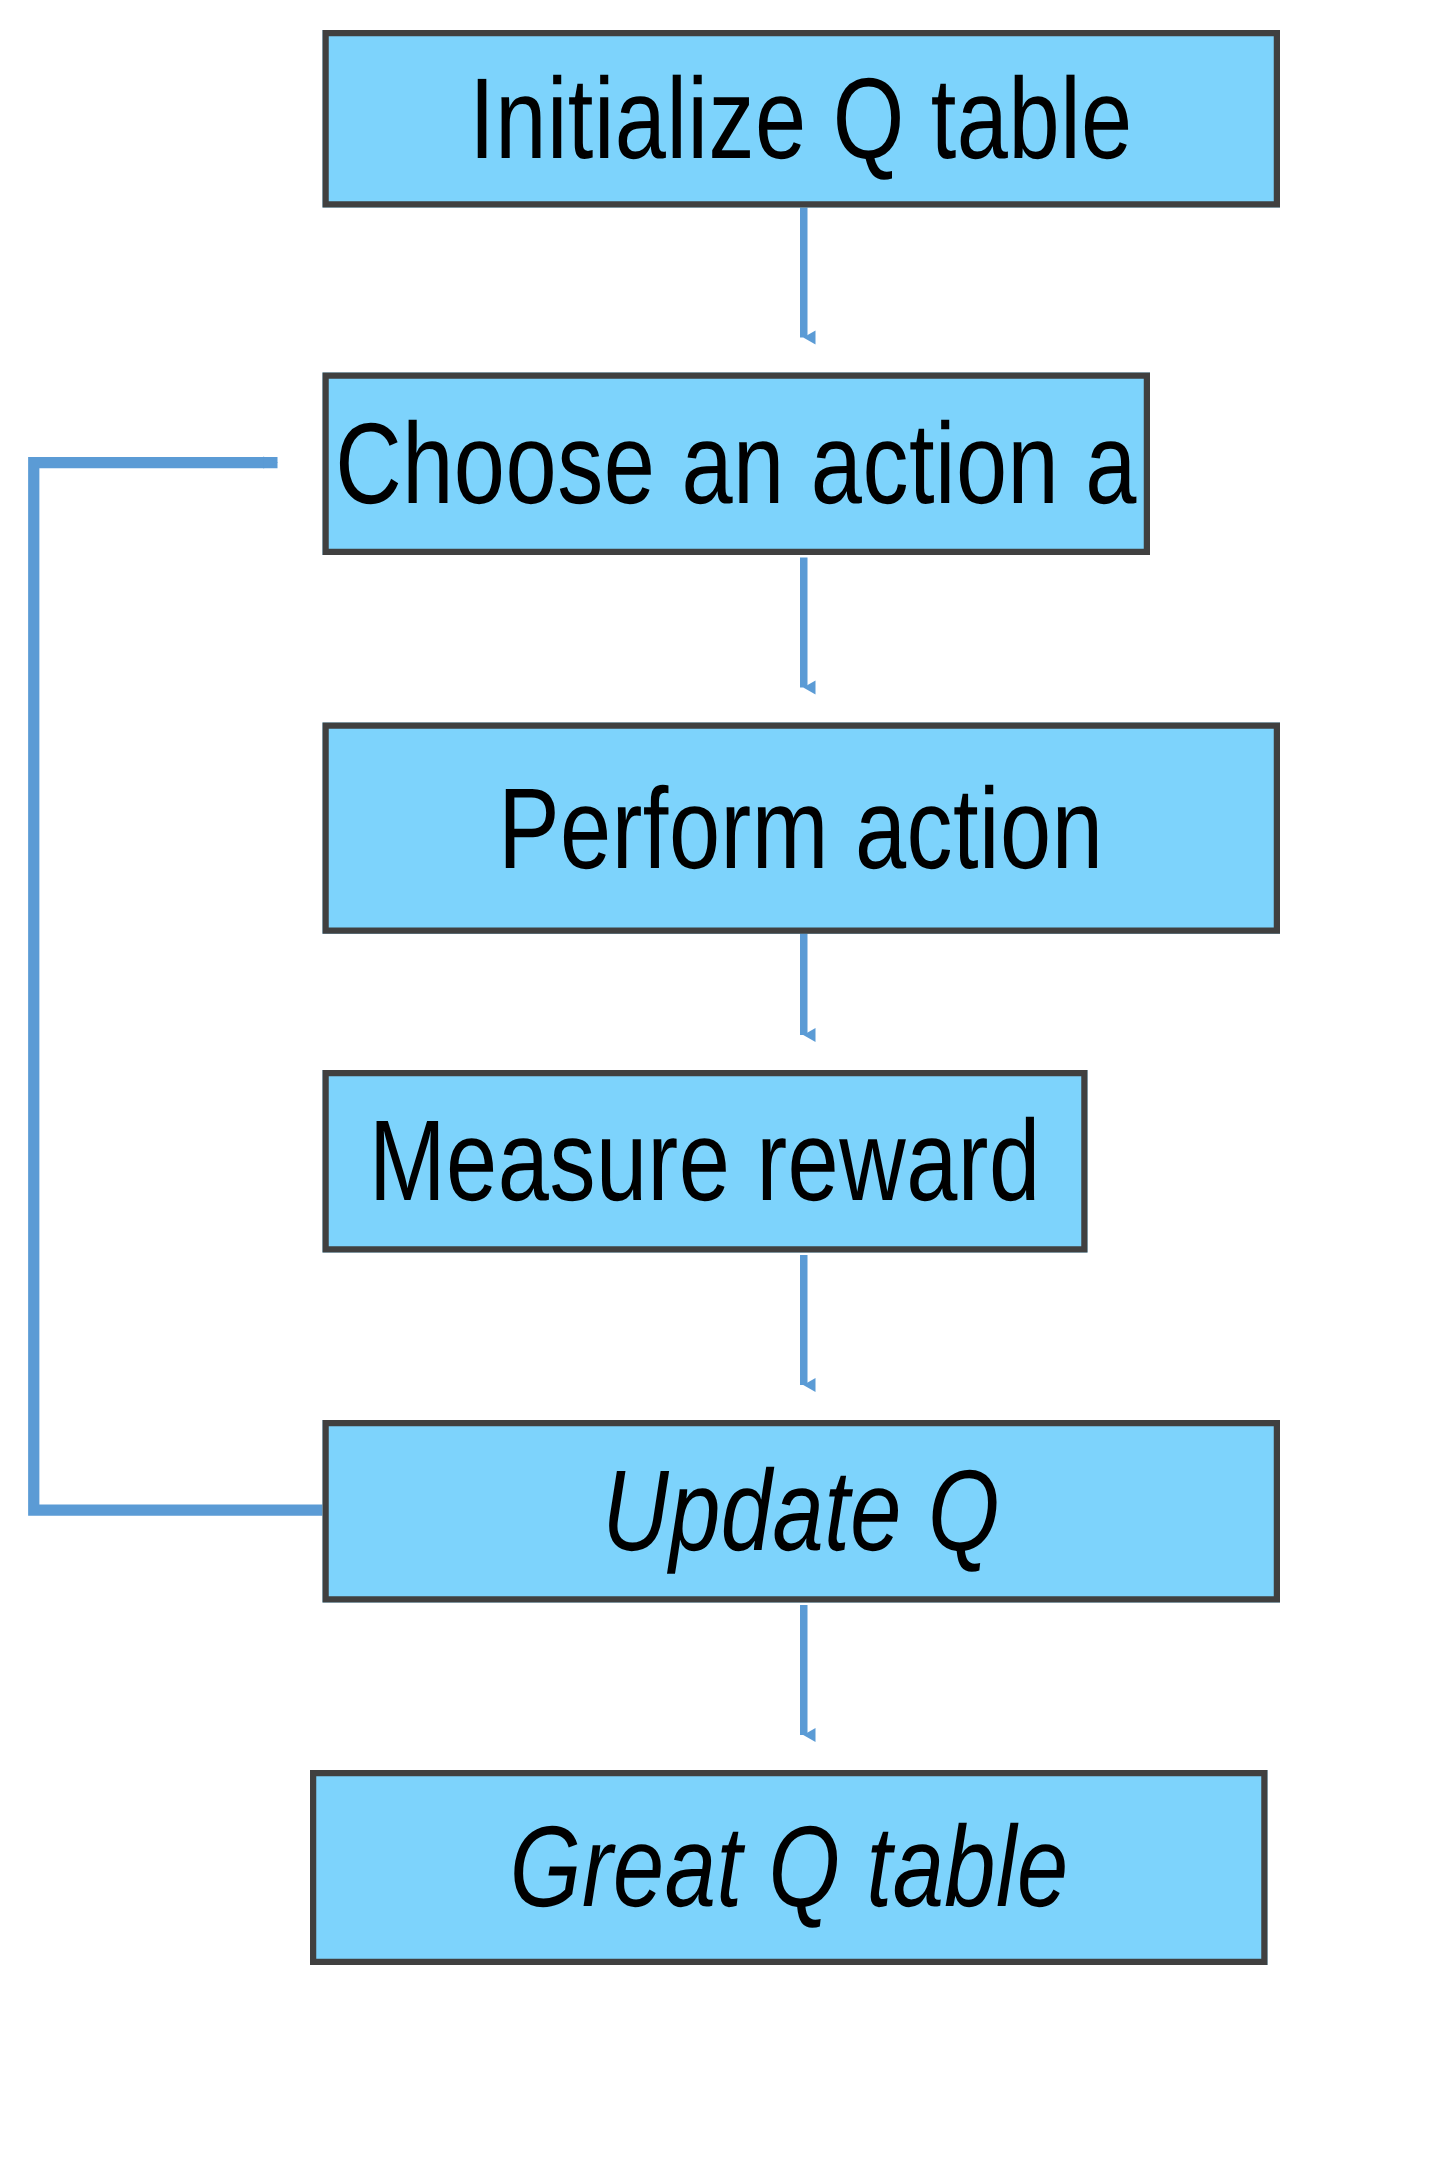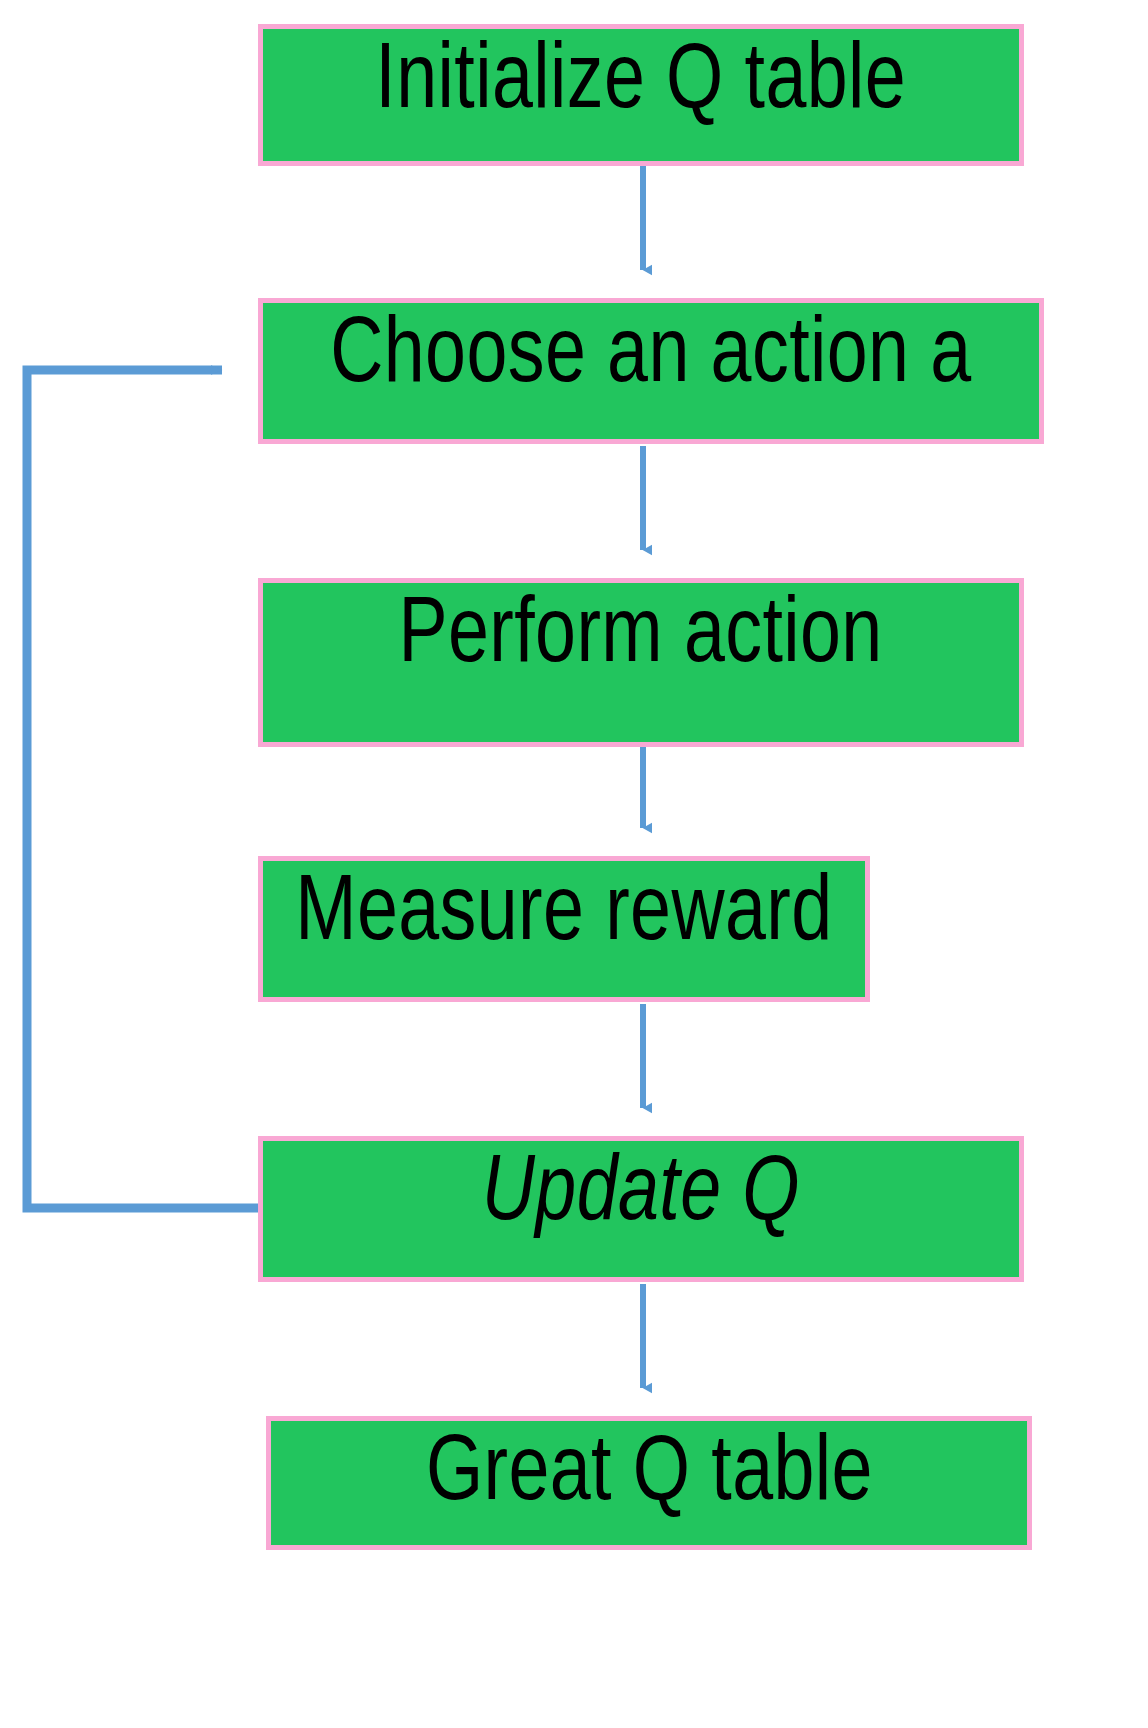--- a/index.html
+++ b/index.html
@@ -21,45 +21,45 @@
   .flow-svg {
     position: absolute;
     left: 0;
     top: 0;
     width: 1148px;
     height: 1728px;
   }
   .node {
     position: absolute;
     box-sizing: border-box;
-    border: 5px solid #f9a8d4;
-    background: #22c55e;
+    border: 5px solid #404040;
+    background: #7dd3fc;
     display: flex;
-    align-items: flex-start;
+    align-items: center;
     justify-content: center;
     z-index: 2;
   }
   .node-label {
     font-family: "Liberation Sans", sans-serif;
     font-size: 92px;
     line-height: 1;
     color: #000000;
     font-weight: 400;
     white-space: nowrap;
     transform: scaleX(0.80);
     transform-origin: center center;
     letter-spacing: 0.5px;
   }
   
   #node-0 { left: 258px; top: 24px;   width: 766px; height: 142px; }
-  #node-1 { left: 258px; top: 298px;  width: 786px; height: 146px; }
+  #node-1 { left: 258px; top: 298px;  width: 662px; height: 146px; }
   #node-2 { left: 258px; top: 578px;  width: 766px; height: 169px; }
   #node-3 { left: 258px; top: 856px;  width: 612px; height: 146px; }
   #node-4 { left: 258px; top: 1136px; width: 766px; height: 146px; font-style: italic; }
-  #node-5 { left: 266px; top: 1416px; width: 766px; height: 134px; }
+  #node-5 { left: 248px; top: 1416px; width: 766px; height: 156px; font-style: italic; }
 </style>
 </head>
 <body>
 
 <div id="canvas">
 
   <svg class="flow-svg" viewBox="0 0 1148 1728" xmlns="http://www.w3.org/2000/svg">
     <defs>
       <marker id="arrowdown" markerWidth="12" markerHeight="10" refX="6" refY="9.4" orient="auto" markerUnits="userSpaceOnUse">
         <path d="M0.4,0 L11.6,0 L6,9.8 Z" fill="#5B9BD5"></path>

